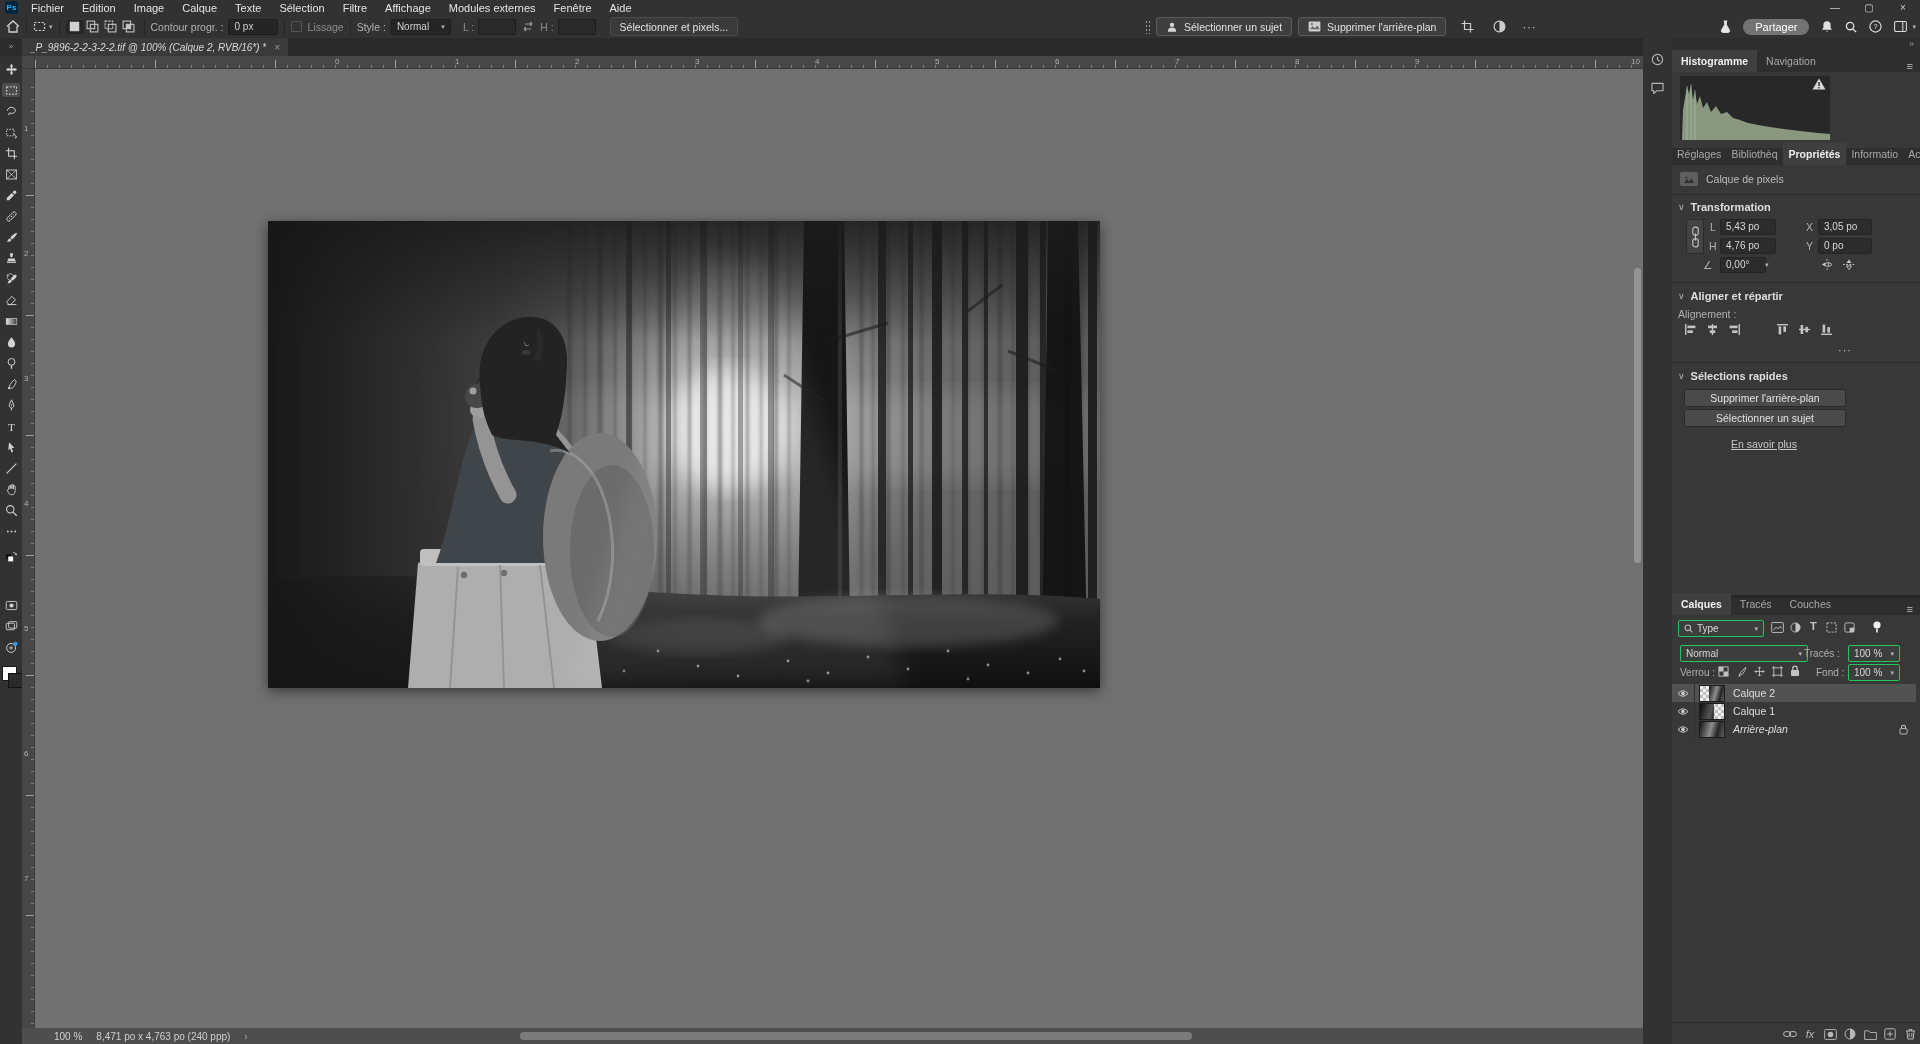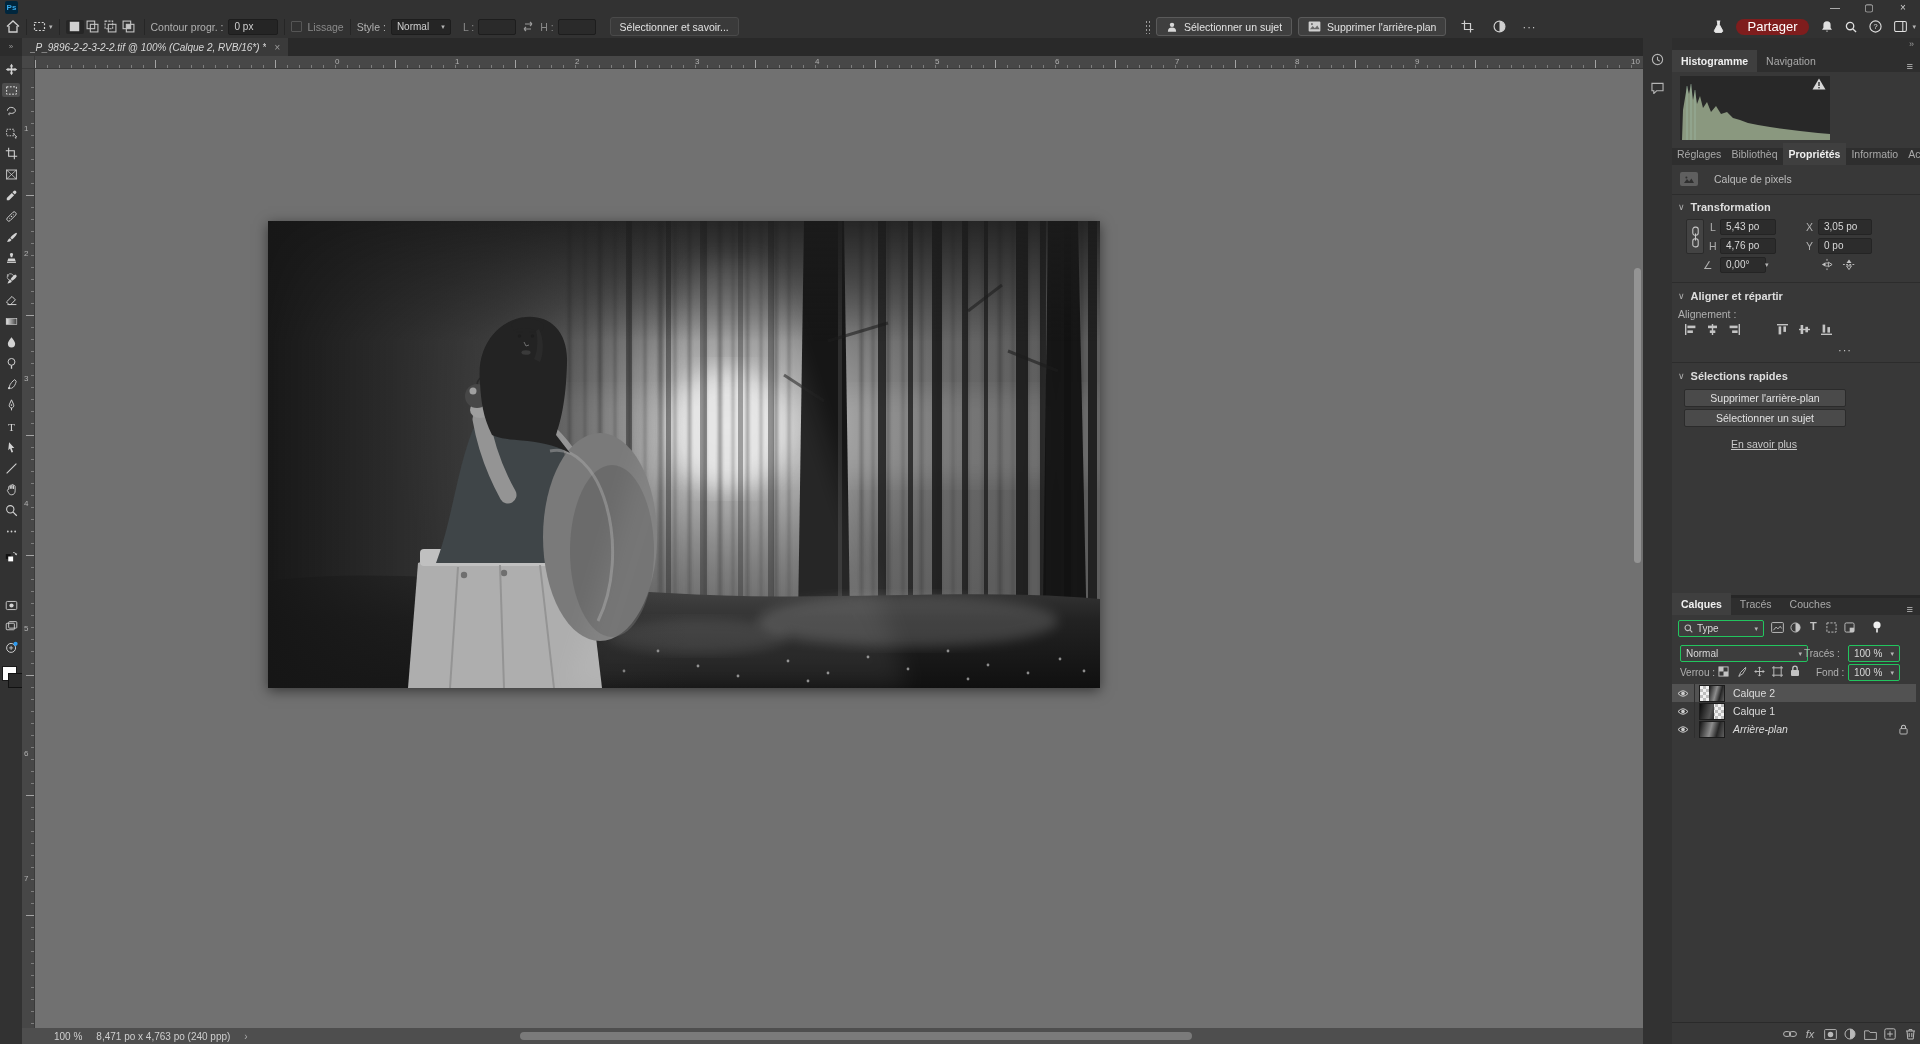--- a/index.html
+++ b/index.html
@@ -13,21 +13,21 @@
   .menu-item{padding:1px 9px;color:#e3e3e3;}
   .winbtn{width:34px;height:15px;display:flex;align-items:center;justify-content:center;color:#cfcfcf;font-size:10px;}
   #optionsbar{left:0;top:15px;width:1920px;height:23px;background:#323232;border-bottom:5px solid #22c55e;font-size:10.5px;}
   .vsep{width:1px;height:16px;background:#262626;margin:0 6px;}
   .bar-field{background:#252525;border:1px solid #1d1d1d;border-radius:2px;color:#cfcfcf;font-size:10px;
     height:14px;line-height:14px;padding:0 5px;}
   .caret{font-size:7px;color:#b5b5b5;margin-left:3px;}
   .dim{color:#8a8a8a;}
   .obtn{background:#3f3f3f;border:1px solid #5a5a5a;border-radius:3px;height:17px;padding:0 9px;display:flex;
     align-items:center;gap:6px;color:#e2e2e2;font-size:10.5px;}
-  .pill{background:#7f1d1d;color:#fff;border-radius:9px;height:16px;padding:0 12px;display:flex;align-items:center;font-size:13px;justify-content:flex-end;}
+  .pill{background:#737373;color:#fff;border-radius:9px;height:16px;padding:0 12px;display:flex;align-items:center;font-size:11px;justify-content:flex-end;}
   .grip{width:5px;height:14px;background-image:radial-gradient(#9a9a9a 0.8px,transparent 1px);background-size:3px 4px;}
   
   #tabbar{left:22px;top:38px;width:1621px;height:18px;background:#292929;font-style:italic;}
   #doctab{height:18px;background:#3a3a3a;display:flex;align-items:center;padding:0 8px;gap:8px;
     font-size:10px;color:#d8d8d8;max-width:260px;}
   
   #toolbar{left:0;top:56px;width:22px;height:972px;background:#323232;display:flex;flex-direction:column;
     align-items:center;padding-top:6px;gap:7px;}
   .tool{width:18px;height:14px;display:flex;align-items:center;justify-content:center;border-radius:2px;}
   .tool.sel{background:#4d4d4d;}
@@ -74,20 +74,33 @@
   .checker{position:absolute;inset:0;background:repeating-conic-gradient(#bdbdbd 0% 25%,#f1f1f1 0% 50%) 0 0/6px 6px;}
   .photo{position:absolute;top:0;bottom:0;background:linear-gradient(105deg,#141414 0%,#8d8d8d 45%,#262626 72%,#606060 100%);}
   .footico{width:20px;display:flex;justify-content:center;color:#b8b8b8;}
   .link-u{text-decoration:underline;color:#c8c8c8;font-size:10.5px;}
 </style>
 </head>
 <body>
 
 <div id="titlebar" class="abs flex">
   <span class="ico" style="width:13px;height:13px;margin:0 4px 0 5px;background:#00263d;border-radius:2px;color:#35a7e8;font-size:8px;font-weight:700;display:flex;align-items:center;justify-content:center;">Ps</span>
+  <div class="flex">
+      <span class="menu-item">Fichier</span>
+      <span class="menu-item">Edition</span>
+      <span class="menu-item">Image</span>
+      <span class="menu-item">Calque</span>
+      <span class="menu-item">Texte</span>
+      <span class="menu-item">Sélection</span>
+      <span class="menu-item">Filtre</span>
+      <span class="menu-item">Affichage</span>
+      <span class="menu-item">Modules externes</span>
+      <span class="menu-item">Fenêtre</span>
+      <span class="menu-item">Aide</span>
+    </div>
   <div style="margin-left:auto" class="flex">
     <div class="winbtn">—</div>
     <div class="winbtn">▢</div>
     <div class="winbtn">×</div>
   </div>
 </div>
 
 <div id="optionsbar" class="abs flex">
   <span class="ico" style="margin-left:6px">
     <svg width="14" height="13" viewBox="0 0 14 13">
@@ -141,21 +154,21 @@
   <span class="dim" style="margin-left:12px">L :</span>
   <span class="bar-field" style="width:26px;margin-left:4px;background:#2a2a2a"></span>
   <span class="ico" style="margin:0 6px">
     <svg width="12" height="11" viewBox="0 0 12 11">
         <path d="M3 3 H10 M10 3 L8 1 M10 3 L8 5 M9 8 H2 M2 8 L4 6 M2 8 L4 10" stroke="#9a9a9a" fill="none" stroke-width="1.1"></path>
       </svg>
     </span>
   <span class="dim">H :</span>
   <span class="bar-field" style="width:26px;margin-left:4px;background:#2a2a2a"></span>
   <div class="obtn" style="margin-left:14px;border-color:#4a4a4a;background:#3a3a3a">
-    <span>Sélectionner et savoir...</span>
+    <span>Sélectionner et pixels...</span>
     </div>
 
   <div class="abs flex" style="left:1145px;top:2px;height:19px;gap:6px">
     <span class="grip"></span>
     <div class="obtn">
       <span class="ico">
         <svg width="12" height="12" viewBox="0 0 14 14">
             <circle cx="7" cy="4.5" r="2.6" fill="#d8d8d8"></circle>
             <path d="M2.2 12.5 a4.8 4.8 0 0 1 9.6 0 Z" fill="#d8d8d8"></path>
           </svg>
@@ -622,21 +635,21 @@
 
 <div class="tabstrip abs" style="left:1672px;top:148px;width:248px;height:17px">
   <div class="ptab" style="padding:3px 5px">Réglages</div>
   <div class="ptab" style="padding:3px 5px">Bibliothèq</div>
   <div class="ptab active" style="padding:3px 6px">Propriétés</div>
   <div class="ptab" style="padding:3px 5px">Informatio</div>
   <div class="ptab" style="padding:3px 5px">Actions</div>
 
 </div>
 
-<div class="abs flex" style="left:1680px;top:172px;gap:16px">
+<div class="abs flex" style="left:1680px;top:172px;gap:8px">
   <span class="ico" style="width:18px;height:14px;background:#5f5f5f;border-radius:2px">
     <svg width="12" height="9" viewBox="0 0 12 9">
         <path d="M1 8 l3-4 2.2 2.4 2.2-3 2.6 4.6" fill="#2f2f2f"></path>
         <circle cx="3.4" cy="2.4" r="1" fill="#2f2f2f"></circle>
       </svg>
     </span>
   <span class="plabel" style="color:#bdbdbd">Calque de pixels</span>
 </div>
 <div class="divider abs" style="left:1672px;top:194px;width:248px"></div>
 

